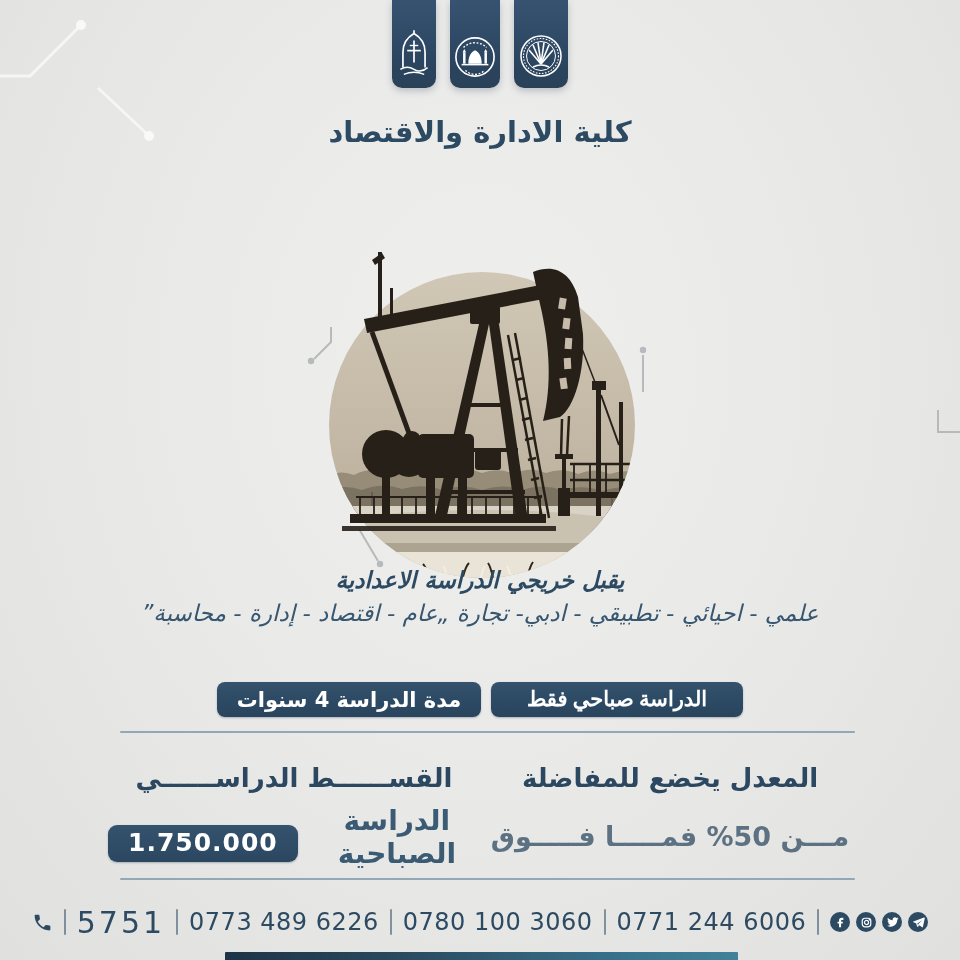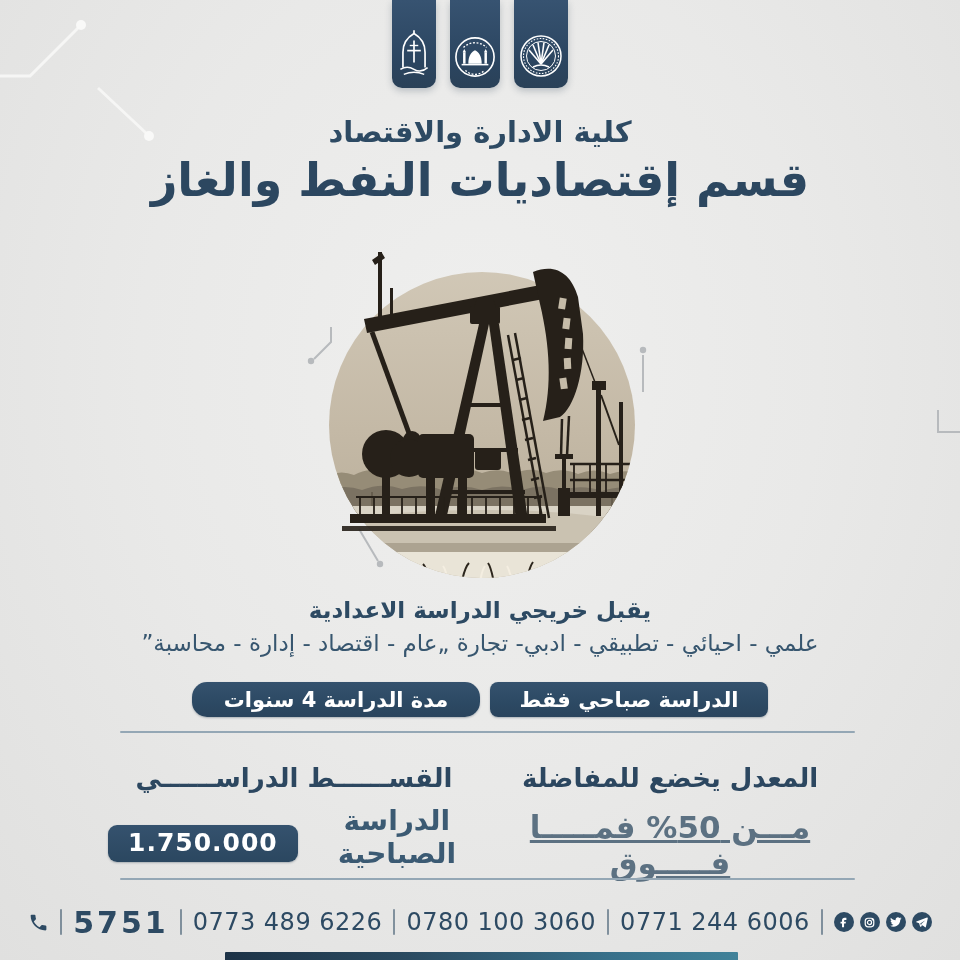--- a/index.html
+++ b/index.html
@@ -29,57 +29,57 @@
   
   .title-college { position:absolute; top:115px; left:0; width:100%; text-align:center;
                    font-size:29px; font-weight:600; direction:rtl; color:#2d4a63; }
   .title-dept { position:absolute; top:153px; left:0; width:100%; text-align:center;
                 font-size:46px; font-weight:800; direction:rtl; color:#2c4760; }
 
   
   .scene { position:absolute; left:312px; top:240px; width:340px; height:345px; }
 
   
-  .admission { position:absolute; top:594px; left:0; width:100%; text-align:center; direction:rtl; }
+  .admission { position:absolute; top:564px; left:0; width:100%; text-align:center; direction:rtl;font-style:italic; }
   .admission .h { font-size:23px; font-weight:700; line-height:32px; color:#2d4a63; }
   .admission .t { font-size:23px; font-weight:500; line-height:34px; color:#37566f; }
 
   
   .pills { position:absolute; top:682px; left:50%; transform:translateX(-50%);
            display:flex; direction:rtl; gap:10px; }
   .pill { height:35px; border-radius:8px; color:#fff; font-size:21px; font-weight:600;
           display:flex; align-items:center; justify-content:center;
           background:linear-gradient(180deg,#35526e,#2c4963 60%,#2a445d);
           box-shadow:0 1px 2px rgba(30,50,70,.3); direction:rtl; }
-  .pill.p1 { width:278px; } .pill.p2 { width:288px;border-radius:15px; }
+  .pill.p1 { width:252px;font-family:Liberation Serif, serif; } .pill.p2 { width:264px; }
 
   
   .divider { position:absolute; left:120px; width:735px; height:2px;
              background:#94a7b5; border-radius:1px; }
   .divider.d1 { top:731px; } .divider.d2 { top:878px; }
 
   
   .col { position:absolute; top:763px; text-align:center; direction:rtl; }
   .col-average { left:490px; width:360px; }
   .col-tuition { left:108px; width:372px; }
   .col .head { font-size:26px; font-weight:800; color:#2c4760; }
-  .col-average .detail { margin-top:16px; font-size:31px; font-weight:600; color:#5c7182;text-decoration:underline; }
+  .col-average .detail { margin-top:28px; font-size:27px; font-weight:600; color:#5c7182; }
   .tuition-row { margin-top:11px; display:flex; direction:rtl; align-items:center;
                  justify-content:center; gap:16px; }
   .tuition-row .lbl { font-size:28px; font-weight:600; color:#3b5a73; }
   .amount-badge { background:linear-gradient(180deg,#35526e,#2b4760);
                   color:#fff; font-size:25px; font-weight:700; letter-spacing:1px;
                   padding:3px 20px 5px; border-radius:9px; direction:ltr;
                   box-shadow:0 1px 2px rgba(30,50,70,.3);margin-top:12px; }
 
   
   .footer { position:absolute; top:902px; left:0; width:100%; height:40px;
             display:flex; align-items:center; justify-content:center; gap:11px; }
   .sep { width:2px; height:26px; background:#2d4a63; opacity:.55; border-radius:1px; }
-  .short-num { font-size:30px; font-weight:700; letter-spacing:3px; color:#2d4a63; }
+  .short-num { font-size:30px; font-weight:400; letter-spacing:3px; color:#2d4a63; }
   .phone-num { font-size:24px; font-weight:400; color:#2d4a63; letter-spacing:.5px; }
   .socials { display:flex; gap:6px; align-items:center; }
   .sicon { width:20px; height:20px; border-radius:50%; background:#2d4a63;
            display:flex; align-items:center; justify-content:center; }
 
   .bottom-bar { position:absolute; left:225px; top:952px; width:513px; height:8px;
                 background:linear-gradient(90deg,#1d3347,#2a4a60 35%,#38708a 75%,#418299);
                 border-radius:1px 1px 0 0; }
 </style>
 </head>
@@ -142,21 +142,20 @@
           <line x1="22" y1="30" x2="25" y2="8.5"></line>
           <line x1="22" y1="30" x2="30" y2="11"></line>
           <line x1="22" y1="30" x2="34" y2="16"></line>
         </g>
         <path d="M14,33 Q22,29 30,33" stroke-width="1.4"></path>
       </svg>
     </div>
   </div>
 
   <div class="title-college">كلية الادارة والاقتصاد</div>
-  <div class="title-dept">قسم إقتصاديات النفط والغاز</div>
 
   <svg class="scene" width="340" height="345" viewBox="0 0 340 345">
     <defs>
       <linearGradient id="skyGrad" x1="0" y1="0" x2="0" y2="1">
         <stop offset="0" stop-color="#d3cab9"></stop>
         <stop offset="0.55" stop-color="#c4b9a6"></stop>
         <stop offset="1" stop-color="#b5aa95"></stop>
       </linearGradient>
       <clipPath id="circleClip">
           <circle cx="170" cy="185" r="153"></circle>

